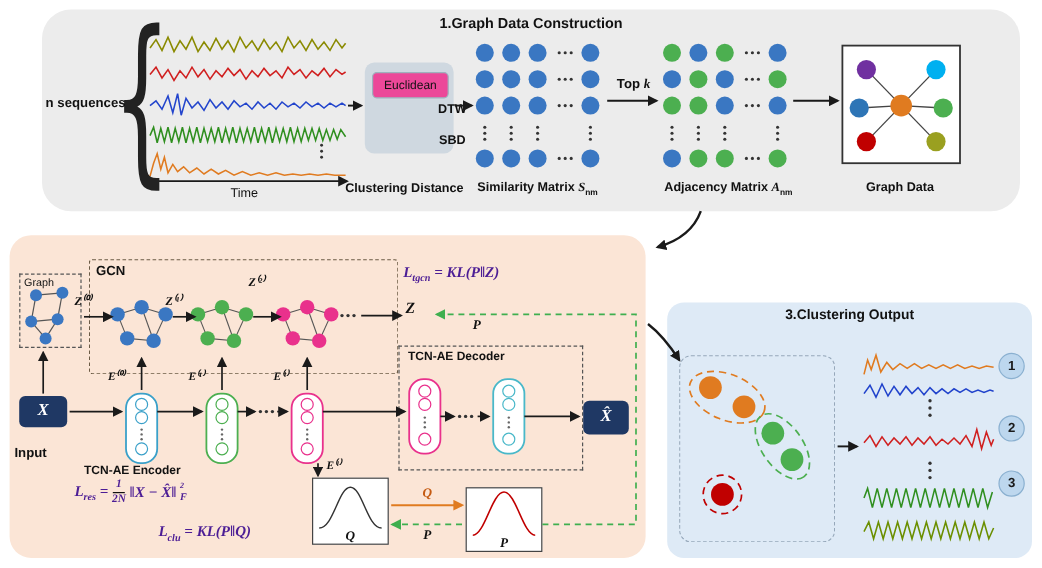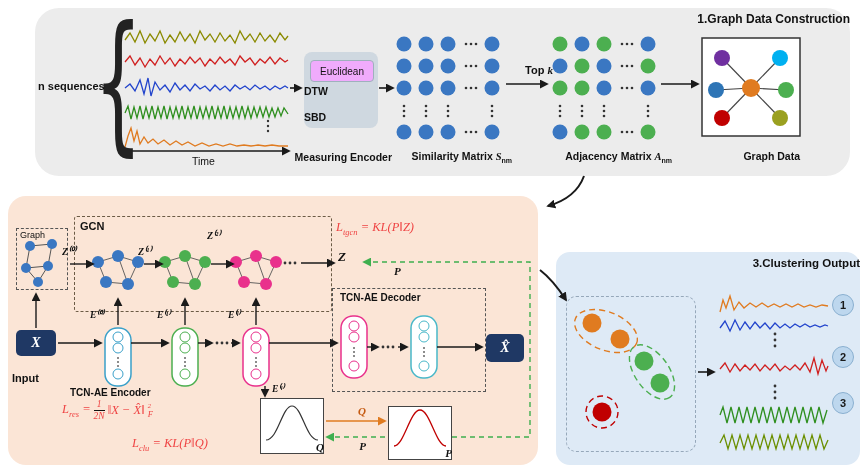--- a/index.html
+++ b/index.html
@@ -4,42 +4,42 @@
 <style>
   html,body{margin:0;padding:0;background:#fff;}
   .canvas{position:relative;width:868px;height:473px;background:#fff;overflow:hidden;
           font-family:"Liberation Sans",sans-serif;color:#111;}
   .panel{position:absolute;}
   .sec1{left:35px;top:8px;width:815px;height:168px;background:#ececec;border-radius:24px;}
   .sec2{left:8px;top:196px;width:530px;height:269px;background:#fbe5d6;border-radius:18px;}
   .sec3{left:556px;top:252px;width:304px;height:213px;background:#deeaf6;border-radius:14px;}
   .overlay{position:absolute;left:0;top:0;width:868px;height:473px;pointer-events:none;}
   .lbl{position:absolute;font-size:11px;line-height:1.15;white-space:nowrap;}
-  .b{font-weight:bold;} .c{text-align:right;white-space:normal;}
+  .b{font-weight:bold;} .c{text-align:center;white-space:normal;}
   .m{font-family:"Liberation Serif",serif;font-style:italic;font-weight:bold;}
   .title{font-weight:bold;font-size:12px;}
   .box{position:absolute;box-sizing:border-box;}
   .graphbox{left:16px;top:228px;width:52px;height:62px;border:1.5px dashed #555;}
   .gcnbox{left:74px;top:216px;width:258px;height:96px;border:1.5px dashed #6b5b45;border-radius:3px;}
   .decbox{left:332px;top:288px;width:154px;height:104px;border:1.5px dashed #555;}
   .clusterbox{left:566px;top:296px;width:130px;height:156px;border:1.5px dashed #96a8ba;border-radius:10px;}
   .navy{background:#1f3864;border-radius:5px;color:#fff;display:flex;align-items:center;justify-content:center;
         font-family:"Liberation Serif",serif;font-style:italic;font-weight:bold;font-size:14px;}
   .xbox{left:16px;top:330px;width:40px;height:26px;}
   .xhatbox{left:486px;top:334px;width:38px;height:28px;}
   .euclidouter{left:304px;top:52px;width:74px;height:76px;background:#cfd8e0;border-radius:8px;}
-  .euclidinner{position:absolute;left:6px;top:8px;width:62px;height:20px;background:#f0abfc;border:1px solid #9fb0bd;
+  .euclidinner{position:absolute;left:6px;top:8px;width:62px;height:20px;background:#ec4899;border:1px solid #9fb0bd;
         border-radius:4px;font-size:10px;display:flex;align-items:center;justify-content:center;}
-  .distlbl{position:absolute;width:82px;text-align:left;font-weight:bold;font-size:10.5px;}
+  .distlbl{position:absolute;width:82px;text-align:center;font-weight:bold;font-size:10.5px;padding-left:32px;}
   .qbox{left:260px;top:398px;width:64px;height:56px;background:#fff;border:1px solid #444;}
   .pbox{left:388px;top:406px;width:64px;height:54px;background:#fff;border:1px solid #444;}
   .brace{position:absolute;left:94px;top:6px;font-size:152px;line-height:1;font-weight:400;color:#222;
          transform:scaleX(0.5);transform-origin:left top;font-family:"DejaVu Sans",sans-serif;}
-  .formula{position:absolute;font-family:"Liberation Serif",serif;font-style:italic;font-weight:normal;
-           font-size:12.5px;color:#ef4444;white-space:nowrap;}
+  .formula{position:absolute;font-family:"Liberation Serif",serif;font-style:italic;font-weight:bold;
+           font-size:12.5px;color:#4c1d95;white-space:nowrap;}
   .formula sub{font-size:8.5px;}
   .frow{display:flex;align-items:center;gap:3px;}
   .frac{display:inline-flex;flex-direction:column;align-items:center;font-size:9.5px;line-height:1.15;}
   .fnum{border-bottom:1px solid #111;padding:0 3px;}
   .stack{display:inline-flex;flex-direction:column;font-size:8px;line-height:1;}
   .badge{position:absolute;width:20px;height:20px;border-radius:50%;background:#bdd7ee;border:1px solid #8ab0d0;
          text-align:center;line-height:20px;font-size:11px;font-weight:bold;color:#1a1a1a;}
   .smallcap{font-size:9px;}
 </style>
 </head>
@@ -423,21 +423,21 @@
           <circle cx="775" cy="392" r="1.4"></circle>
           <circle cx="775" cy="398" r="1.4"></circle>
       </g>
     </g>
   </svg>
 
   <div class="lbl title c" style="left:35px;top:13px;width:815px">1.Graph Data Construction</div>
   <div class="brace">{</div>
   <div class="lbl b" style="left:38px;top:80px">n sequences</div>
   <div class="lbl" style="left:192px;top:155px;font-size:10.5px">Time</div>
-  <div class="lbl b c" style="left:282px;top:151px;width:110px;font-size:10.5px">Measuring Encoder</div>
+  <div class="lbl b c" style="left:282px;top:151px;width:110px;font-size:10.5px">Clustering Distance</div>
   <div class="lbl b c" style="left:384px;top:150px;width:128px;font-size:10.5px">
     <span>Similarity Matrix</span>
     <span class="m">S</span><sub style="font-size:7px">nm</sub>
   </div>
   <div class="lbl b c" style="left:503px;top:64px;width:50px">
     <span>Top</span>
     <span class="m">k</span>
   </div>
   <div class="lbl b c" style="left:542px;top:150px;width:130px;font-size:10.5px">
     <span>Adjacency Matrix</span>

